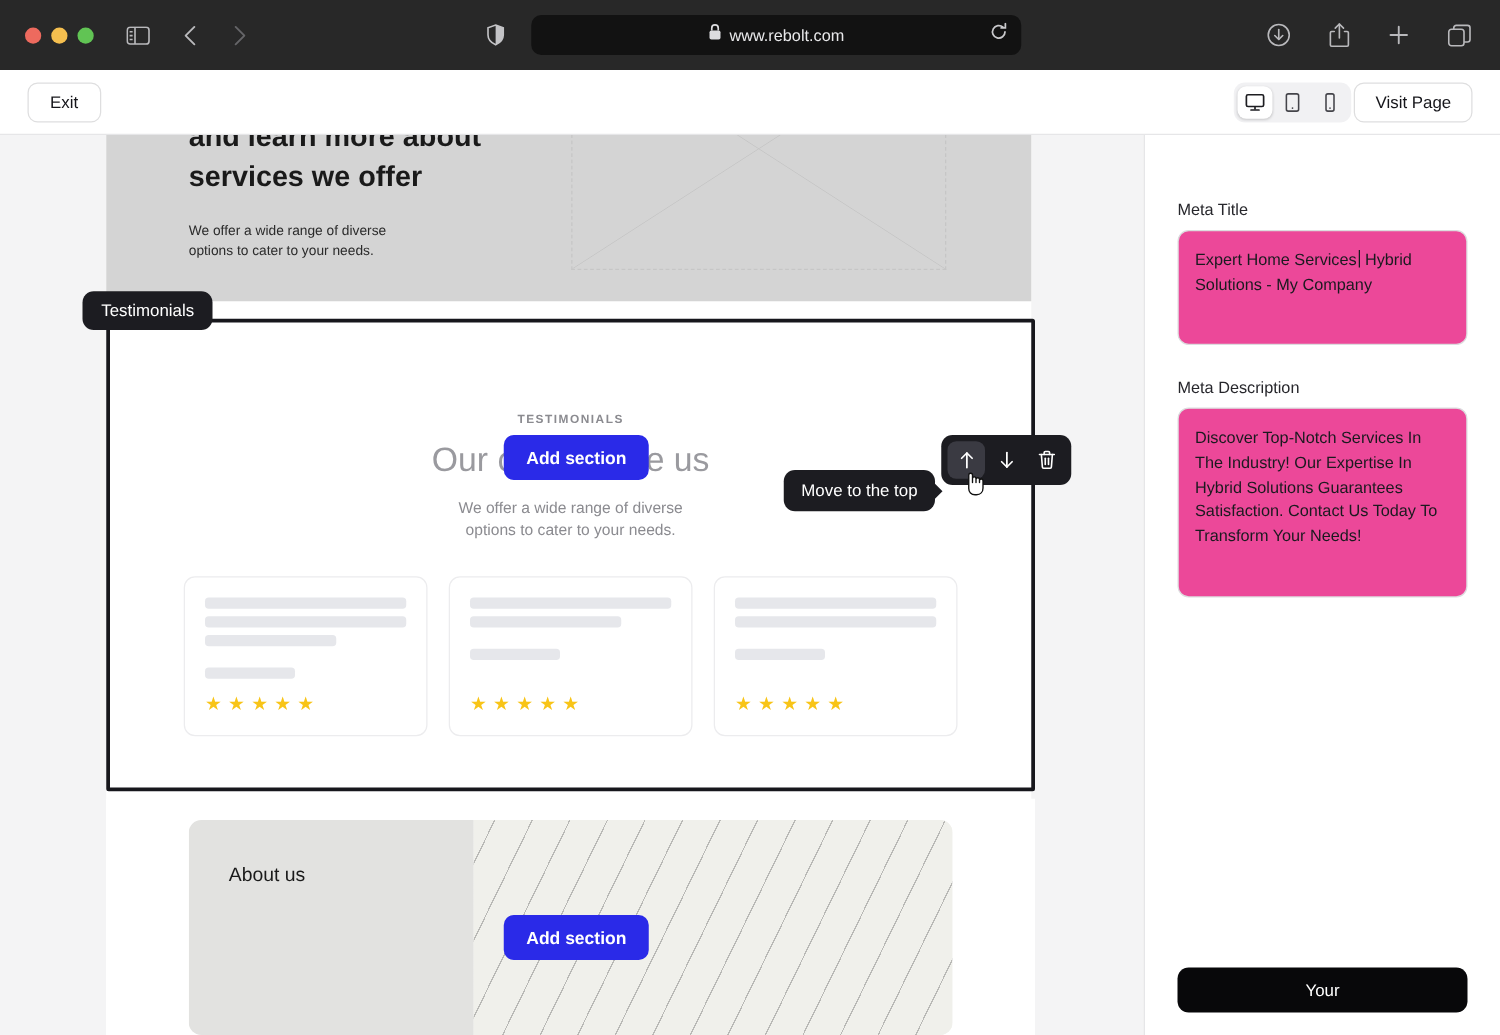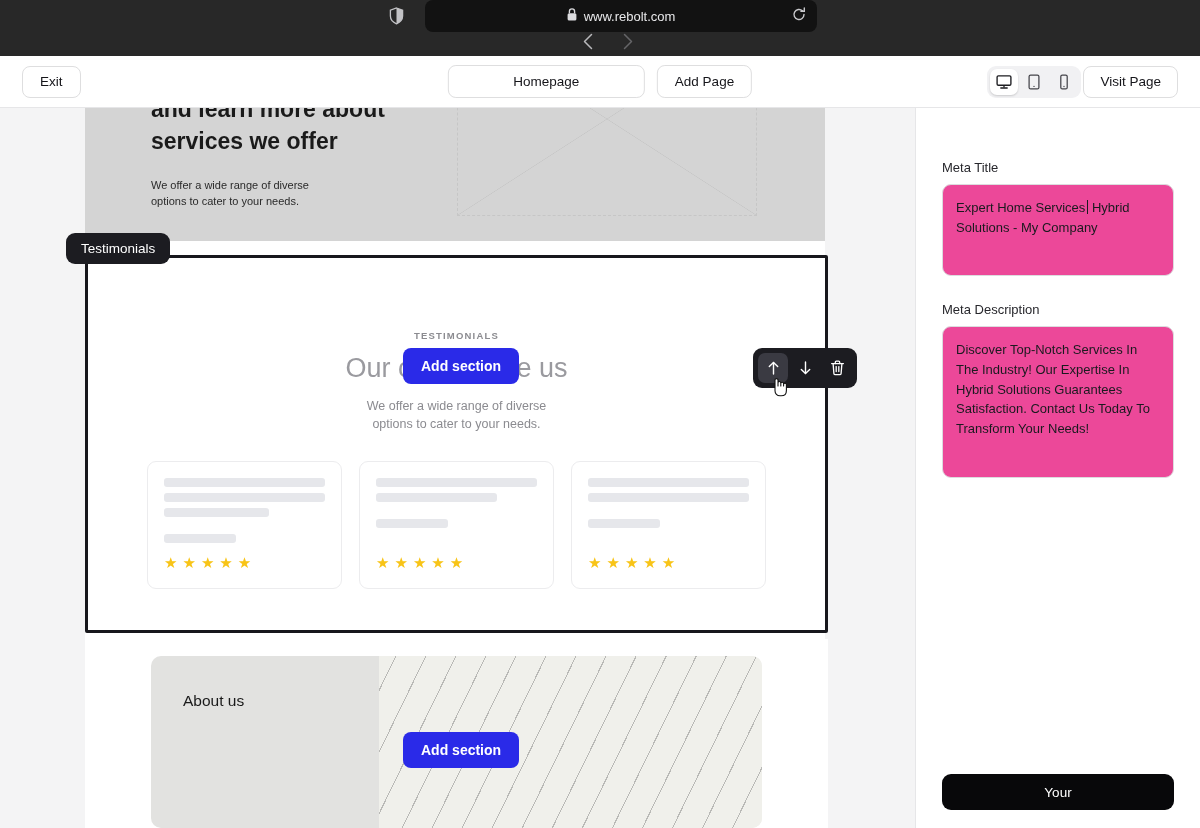--- a/index.html
+++ b/index.html
@@ -7,21 +7,20 @@
     width: 1200px; height: 828px;
     font-family: "Liberation Sans", sans-serif;
     background: #ffffff; overflow: hidden;
   }
 
   
   .browser-bar {
     height: 56px; background: #282828;
     display: flex; align-items: center; padding: 0 20px;
     position: relative;
-    flex-direction: column;
   }
   .traffic { display: flex; gap: 8px; align-items: center; margin-right: 22px; }
   .dot { width: 13px; height: 13px; border-radius: 50%; }
   .dot.red { background: #ed6a5e; }
   .dot.yellow { background: #f5bf4f; }
   .dot.green { background: #61c454; }
 
   .chrome-icon {
     width: 26px; height: 26px;
     display: flex; align-items: center; justify-content: center;
@@ -315,24 +314,20 @@
         <rect x="1" y="4.4" width="12.2" height="13.2" rx="2.2"></rect>
         <path d="M5 4.4 V3.3 a2 2 0 0 1 2 -2 H16 a2 2 0 0 1 2 2 V12.6 a2 2 0 0 1 -2 2 H13.2"></path>
       </svg>
     </span>
   </div>
 </div>
 
 <div class="editor-bar">
   <button class="btn btn-exit">Exit</button>
 
-  <div class="center-group">
-    <button class="btn btn-page">Homepage</button>
-    <button class="btn btn-addpage">Add Page</button>
-  </div>
 
   <div class="toolbar-right">
     <div class="device-group">
       <button class="device-btn active">
         <svg width="16" height="16" viewBox="0 0 16 16" fill="none" stroke="#1d1d21" stroke-width="1.35" stroke-linejoin="round">
           <rect x="1.1" y="1.8" width="13.8" height="9.4" rx="1.3"></rect>
             <line x1="8" y1="11.2" x2="8" y2="13.6"></line>
             <line x1="4.8" y1="14" x2="11.2" y2="14" stroke-linecap="round"></line>
         </svg>
       </button>
@@ -452,20 +447,21 @@
           <svg width="15" height="16" viewBox="0 0 15 16" fill="none" stroke="#fff" stroke-width="1.3" stroke-linecap="round" stroke-linejoin="round">
             <line x1="1.6" y1="3.6" x2="13.4" y2="3.6"></line>
             <path d="M5.3 3.6 V2.2 a1 1 0 0 1 1 -1 H8.7 a1 1 0 0 1 1 1 V3.6"></path>
             <path d="M3.1 3.6 L3.9 13.6 a1 1 0 0 0 1 1 H10.1 a1 1 0 0 0 1 -1 L11.9 3.6"></path>
             <line x1="6.2" y1="6.6" x2="6.2" y2="11.6"></line>
               <line x1="8.8" y1="6.6" x2="8.8" y2="11.6"></line>
           </svg>
         </button>
       </div>
 
+      <div class="tooltip">Move to the top</div>
 
       <div class="cursor">
         <svg width="20" height="22" viewBox="0 0 20 22" fill="#fff" stroke="#111" stroke-width="1.1" stroke-linejoin="round">
           <path d="M5.5 2.6 c0.9 0 1.5 0.7 1.5 1.5 V10 V6.9 c0 -0.8 0.6 -1.4 1.4 -1.4 c0.8 0 1.4 0.6 1.4 1.4 V10 V7.6 c0 -0.8 0.6 -1.4 1.4 -1.4 c0.8 0 1.4 0.6 1.4 1.4 V10 V8.6 c0 -0.8 0.6 -1.4 1.4 -1.4 c0.8 0 1.4 0.6 1.4 1.4 V14.4 c0 3.2 -2.1 5.4 -5.2 5.4 H9 c-3 0 -5 -2 -5 -5 V4.1 c0 -0.8 0.6 -1.5 1.5 -1.5 Z"></path>
         </svg>
       </div>
 
     </div>
   </div>
 

